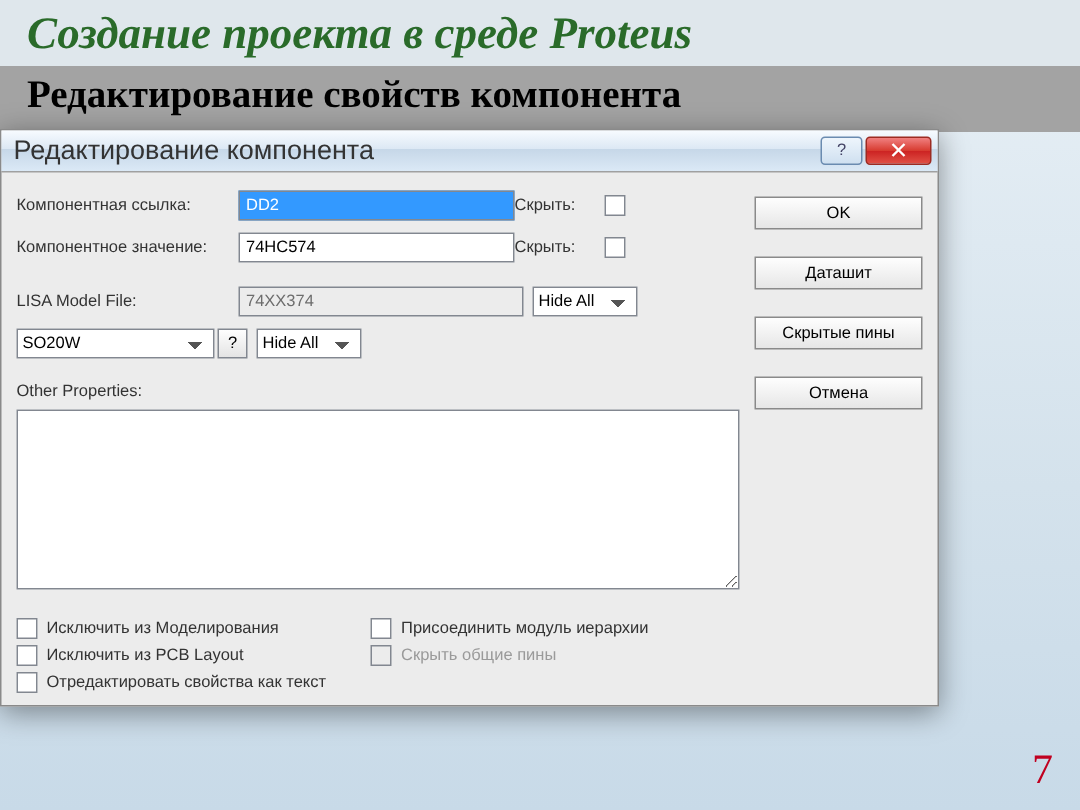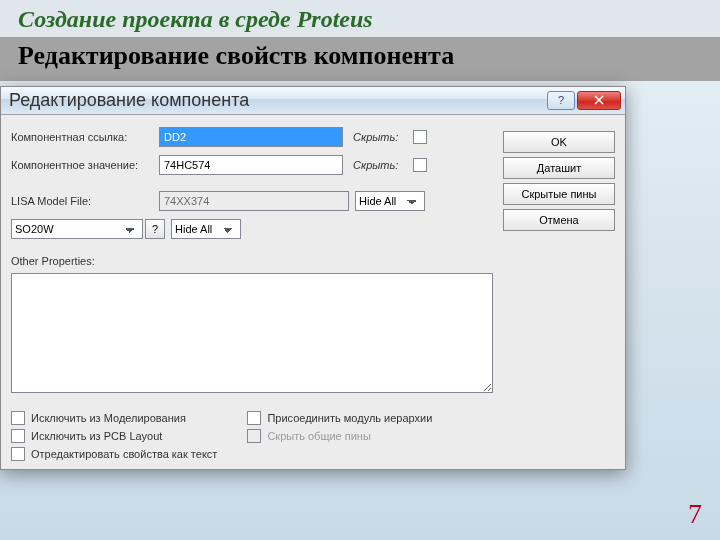--- a/index.html
+++ b/index.html
@@ -8,21 +8,21 @@
     width: 720px;
     height: 540px;
     font-family: "Segoe UI", Tahoma, sans-serif;
     background: linear-gradient(180deg, #e8f0f6 0%, #d4e2ec 60%, #c8dae8 100%);
     position: relative;
     overflow: hidden;
   }
   .slide-title {
     font-family: Georgia, "Times New Roman", serif;
     font-style: italic;
-    font-size: 24px;
+    font-size: 30px;
     font-weight: bold;
     color: #2a6b2a;
     background: #dfe7ec;
     padding: 6px 8px 4px 18px;
   }
   .slide-sub {
     font-family: "Times New Roman", serif;
     font-size: 26px;
     font-weight: bold;
     color: #000;
@@ -63,21 +63,21 @@
     background: linear-gradient(180deg,#f08080,#d73a2f 50%,#c22 51%,#e05045);
     color:#fff; font-weight:bold; font-size:12px;
     border-color:#9c2b22;
   }
   .body {
     display: flex;
     padding: 10px 10px 8px 10px;
     gap: 10px;
   }
   .left-col { flex: 1; }
-  .right-col { width: 112px; display:flex; flex-direction:column; gap:4px; padding-top:6px;}
+  .right-col { width: 112px; display:flex; flex-direction:column; gap:18px; padding-top:6px;}
   .row { display:flex; align-items:center; height:24px; margin-bottom:4px; }
   .lbl { width: 148px; color:#333; }
   .inp {
     height: 20px;
     border: 1px solid #828790;
     background:#fff;
     padding: 1px 4px;
     font-size: 11px;
     font-family: inherit;
   }
@@ -85,21 +85,21 @@
     height: 20px;
     border: 1px solid #828790;
     background:#fff;
     font-size:11px;
     padding-left:3px;
   }
   .wide1 { width: 184px; }
   .chk-sm {
     width:14px; height:14px; border:1px solid #828790; background:#fff; display:inline-block; vertical-align:middle;
   }
-  .mid-lbl { margin-left:10px; width:60px; color:#333;font-style:italic; }
+  .mid-lbl { width:60px; color:#333; }
   .q-btn {
     width:20px; height:20px; border:1px solid #828790; background:linear-gradient(180deg,#fefefe,#e4e4e4);
     font-size:11px; display:flex;align-items:center;justify-content:center; margin-left:2px;
   }
   .disabled-input { background:#ececec; color:#6d6d6d; }
   .btn {
     height: 22px;
     border: 1px solid #8a8a8a;
     background: linear-gradient(180deg,#fefefe,#e6e6e6);
     font-size: 11px;

